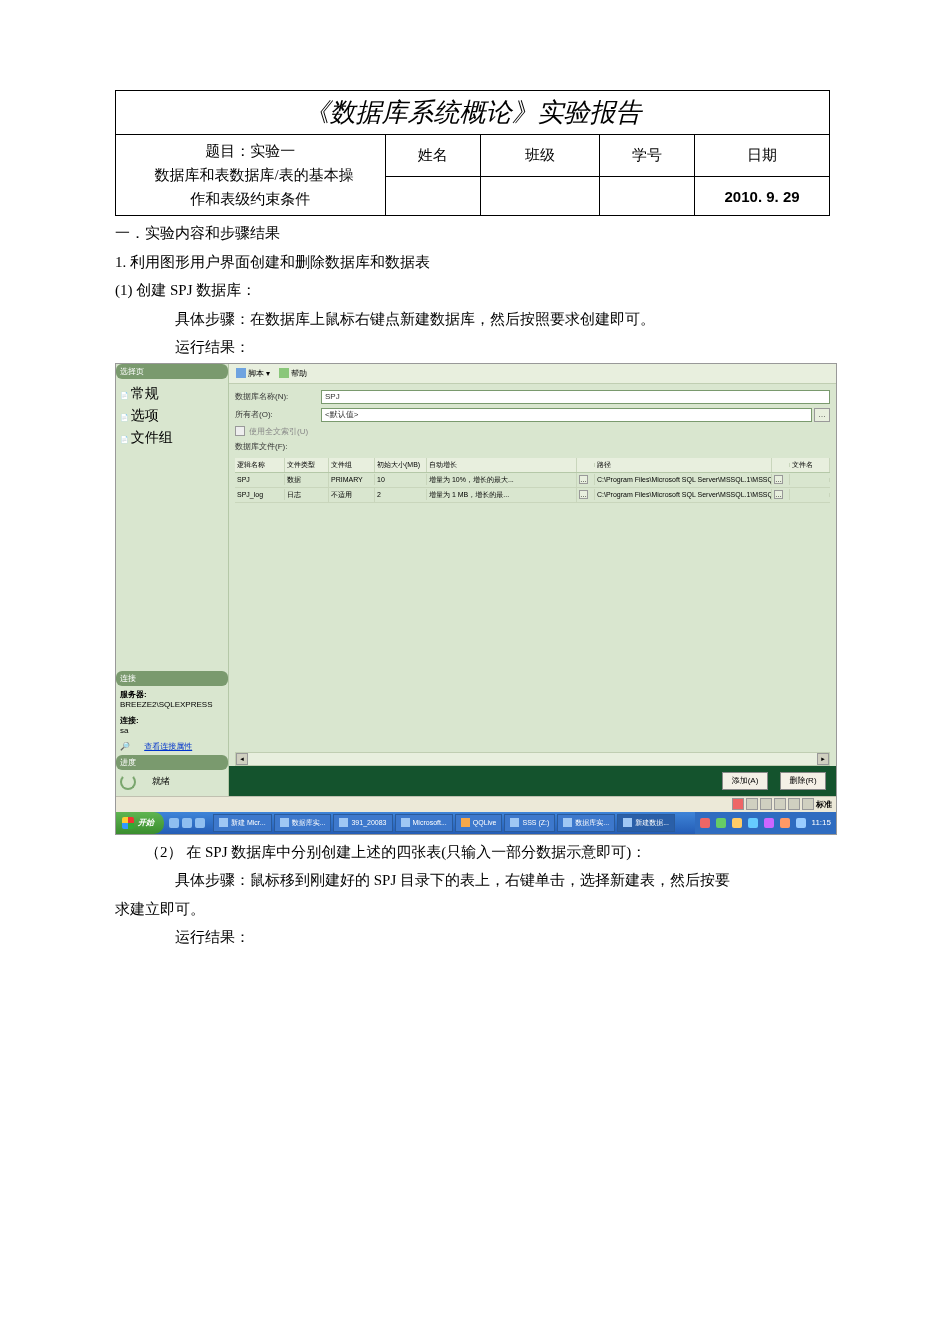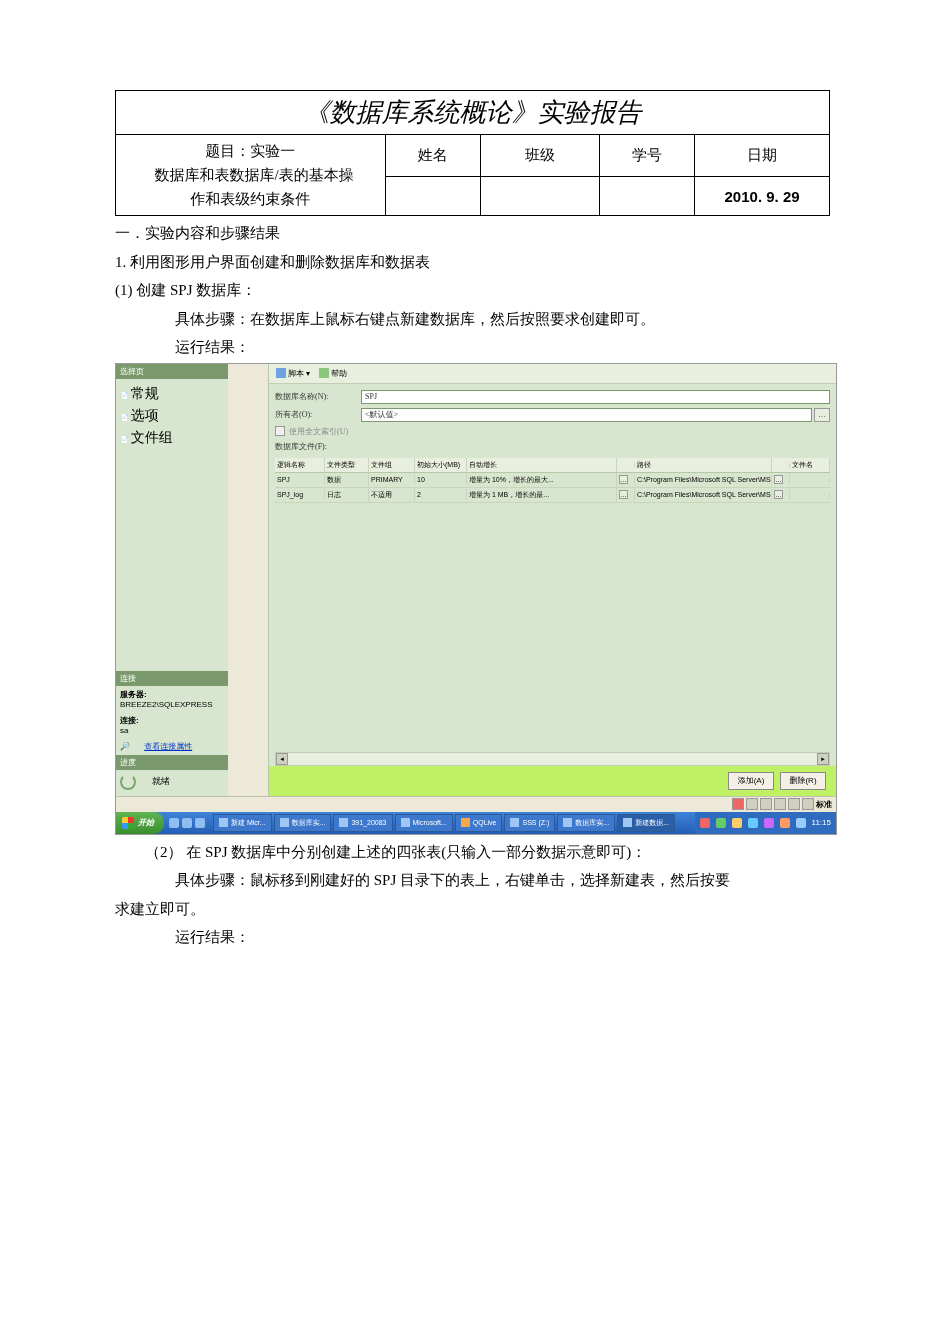--- a/index.html
+++ b/index.html
@@ -52,62 +52,61 @@
   .winbtns { display: flex; gap: 1px; }
   .winbtn { width: 14px; height: 12px; background: #4f8bd6; border: 1px solid #2a5a9a; color: #fff; font-size: 8px; display: flex; align-items: center; justify-content: center; cursor: pointer; }
   .winbtn.close { background: #d75050; border-color: #a03030; }
 
   .body-area { flex: 1; display: flex; overflow: hidden; }
 
   .sidebar {
     width: 112px; display: flex; flex-direction: column;
     background: #d9e6cf;
   }
-  .sb-head { background: #7a9a6e; color: #fff; padding: 2px 4px; font-size: 8px; }
+  .sb-head { background: #7a9a6e; color: #fff; padding: 2px 4px; font-size: 8px; border-radius: 6px; }
   .sb-body { flex: 1; padding: 3px 4px; font-size: 14px; line-height: 1.6; }
   .sb-body div::before { content: "📄 "; font-size: 7px; }
   .sect-label { padding: 3px 4px; font-size: 8px; }
   .sect-link { color: #0033cc; text-decoration: underline; cursor: pointer; padding-left: 12px; }
   .sb-progress { background: #d9e6cf; padding: 4px 4px 6px 4px; display: flex; align-items: center; gap: 16px; }
   .prog-circle { width: 16px; height: 16px; border: 2px solid #7aa66e; border-top-color: transparent; border-radius: 50%; }
 
   .main {
     flex: 1; background: #d9e6cf; display: flex; flex-direction: column;
     border-left: 1px solid #b5c8a8;
-    margin-left: 40px;
   }
   .toolbar {
     height: 20px; background: #e8efde; display: flex; align-items: center;
     gap: 3px; padding: 0 4px; font-size: 8px; border-bottom: 1px solid #c0ceb2;
   }
   .tbtn { display: flex; align-items: center; gap: 2px; padding: 1px 3px; cursor: pointer; }
   .tbtn .ic { width: 10px; height: 10px; background: #6fa3e0; }
   .form-area { padding: 6px 6px 0 6px; font-size: 8px; color: #333; }
-  .frow { display: flex; align-items: center; margin-bottom: 4px; font-family: Liberation Serif, serif; }
+  .frow { display: flex; align-items: center; margin-bottom: 4px; }
   .flabel { width: 86px; }
   .finput { flex: 1; height: 14px; background: #fff; border: 1px solid #7a9a6e; padding: 0 3px; display: flex; align-items: center; font-size: 8px; }
   .fbtn { width: 16px; height: 14px; background: #e8efde; border: 1px solid #999; margin-left: 2px; display: flex; align-items: center; justify-content: center; cursor: pointer; }
   .chk { width: 10px; height: 10px; border: 1px solid #999; margin-right: 4px; background: #eee; }
 
   .grid-wrap { flex: 1; margin: 2px 6px 0 6px; background: #d9e6cf; display: flex; flex-direction: column; }
   .grid-head, .grid-row {
     display: grid;
     grid-template-columns: 50px 44px 46px 52px 150px 18px 1fr 18px 40px;
     font-size: 7px; align-items: center;
   }
   .grid-head { background: #e8efde; border-bottom: 1px solid #b5c8a8; }
   .grid-head > div, .grid-row > div { padding: 2px 2px; border-right: 1px solid #c9d6bc; overflow: hidden; white-space: nowrap; }
   .grid-row { background: #d9e6cf; border-bottom: 1px solid #c9d6bc; }
   .cell-btn { width: 14px; height: 10px; background: #e8efde; border: 1px solid #999; cursor: pointer; }
   .grid-body { height: 192px; background: #d9e6cf; border: 0; }
 
   .hscroll { height: 14px; background: #e8efde; margin: 0 6px; border: 1px solid #c0ceb2; display: flex; align-items: center; justify-content: space-between; }
   .hscroll .arrow { width: 12px; height: 12px; background: #d0d0c0; border: 1px solid #999; display: flex; align-items: center; justify-content: center; font-size: 7px; cursor: pointer; }
 
-  .dlg-buttons { display: flex; justify-content: flex-end; gap: 6px; padding: 6px 10px; background: #bef264; }
+  .dlg-buttons { display: flex; justify-content: flex-end; gap: 12px; padding: 6px 10px; background: #14532d; }
   .dlg-btn { min-width: 46px; height: 18px; background: #f4f0e6; border: 1px solid #888; font-size: 8px; display: flex; align-items: center; justify-content: center; cursor: pointer; }
 
   .lang-bar { height: 16px; background: #ece9d8; display: flex; justify-content: flex-end; align-items: center; gap: 4px; padding: 0 4px; border-top: 1px solid #c0c0b0; font-size: 8px; }
   .lang-seg { display: flex; align-items: center; gap: 2px; font-weight: bold; }
   .lang-ico { width: 12px; height: 12px; background: #d0d0c0; border: 1px solid #999; cursor: pointer; }
 
   .taskbar {
     height: 22px; background: linear-gradient(#3e84d8,#245db6);
     display: flex; align-items: center; font-size: 8px; color: #fff;
     overflow: hidden;

